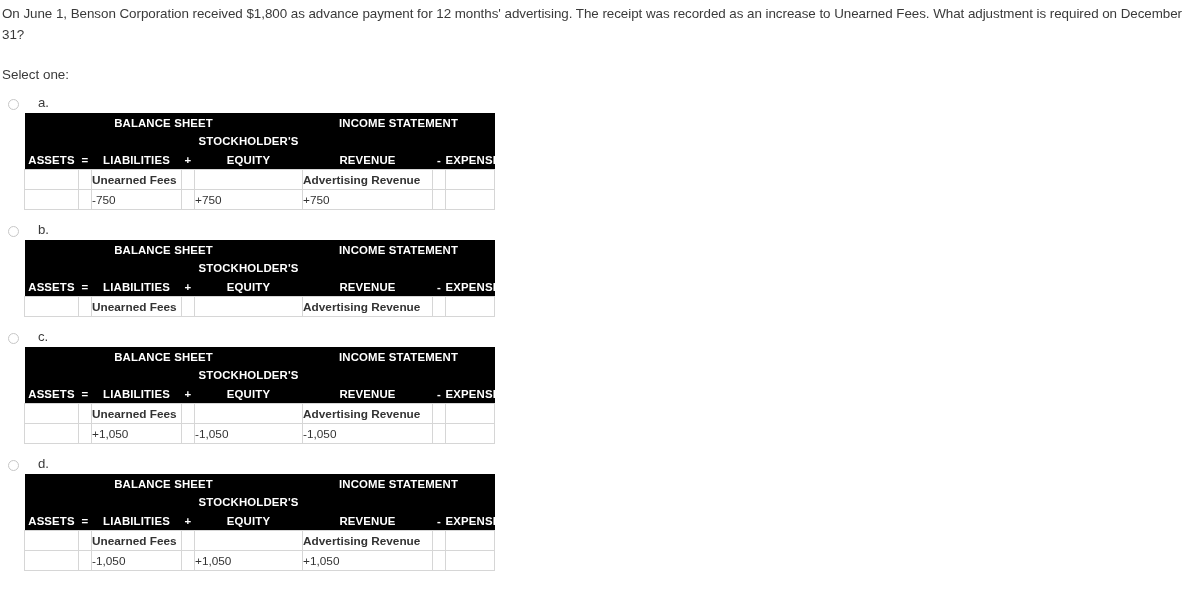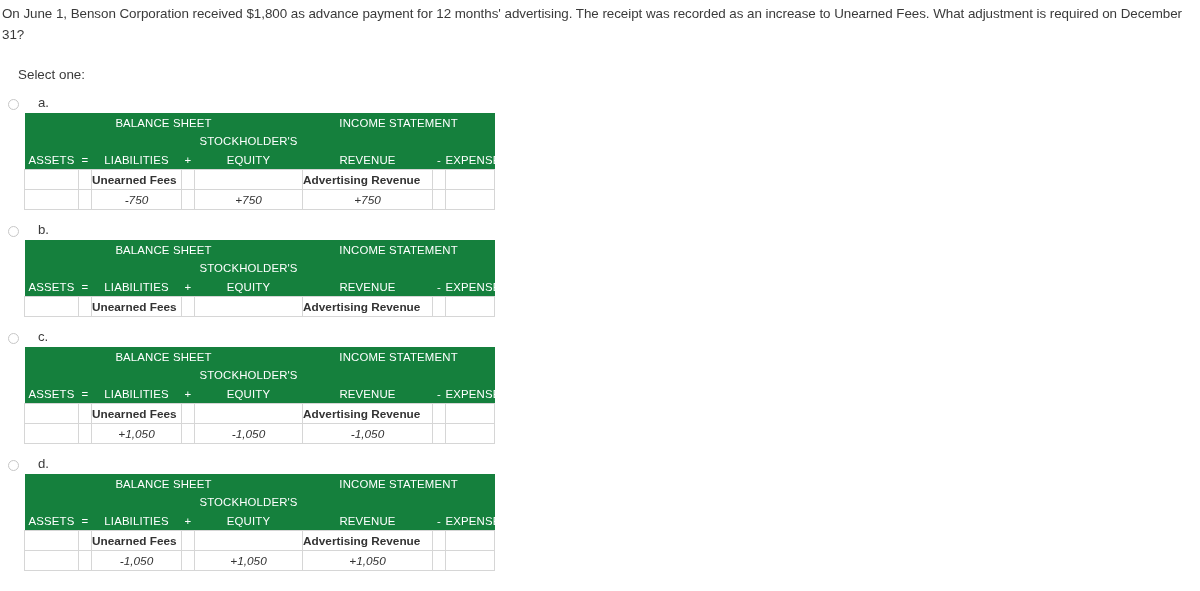--- a/index.html
+++ b/index.html
@@ -21,21 +21,21 @@
     color: #3a3a3a;
     padding: 3px 0 0 2px;
     letter-spacing: -0.05px;
   }
 
   .select-one {
     font-size: 13.4px;
     line-height: 18px;
     color: #3a3a3a;
     margin-top: 21px;
-    padding-left: 18px;
+    padding-left: 2px;
   }
 
   .options {
     margin-top: 11px;
   }
 
   .option-block {
     position: relative;
     margin-bottom: 12px;
   }
@@ -69,23 +69,23 @@
     font-size: 11.6px;
   }
 
   .answer-table td,
   .answer-table th {
     padding: 0;
     margin: 0;
   }
 
   .hdr td {
-    background: #15803d;
+    background: #000000;
     color: #ffffff;
-    font-weight: normal;
+    font-weight: bold;
     font-size: 11.4px;
     height: 19px;
     text-align: center;
     letter-spacing: 0.15px;
     vertical-align: middle;
   }
 
   .hdr-top td { height: 19px; }
   .hdr-mid td { height: 18px; }
   .hdr-bot td { height: 19px; }
@@ -102,23 +102,22 @@
   .cell-text {
     padding-right: 4px;
     padding-left: 4px;
     text-align: left;
     white-space: nowrap;
     font-weight: bold;
   }
 
   .cell-num {
     padding-right: 5px;
-    text-align: center;
+    text-align: left;
     white-space: nowrap;
-    font-style: italic;
   }
 
   
   col.c-assets  { width: 54px; }
   col.c-eq      { width: 13px; }
   col.c-liab    { width: 90px; }
   col.c-plus    { width: 13px; }
   col.c-equity  { width: 108px; }
   col.c-rev     { width: 130px; }
   col.c-minus   { width: 13px; }

